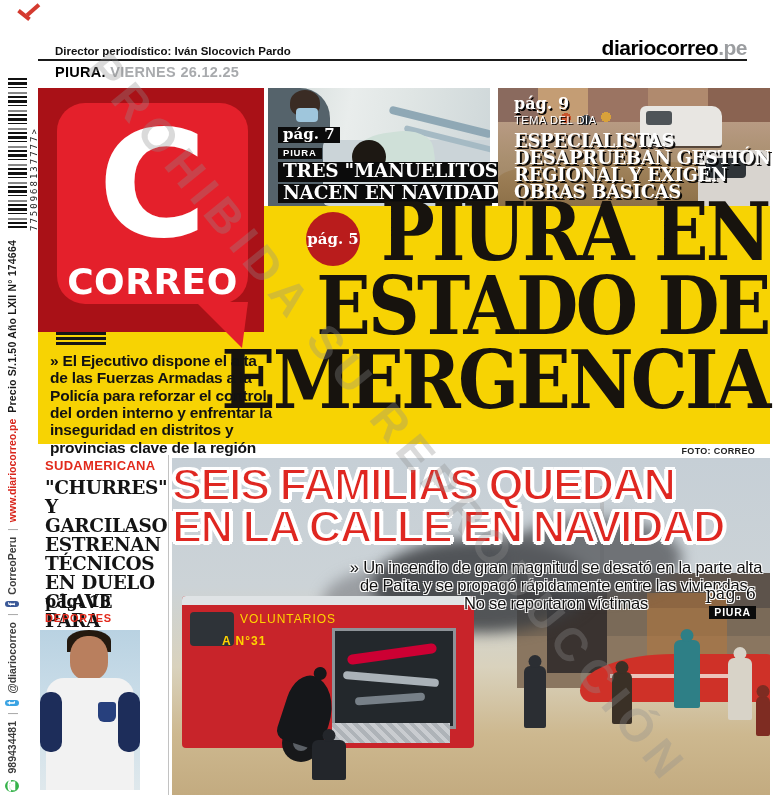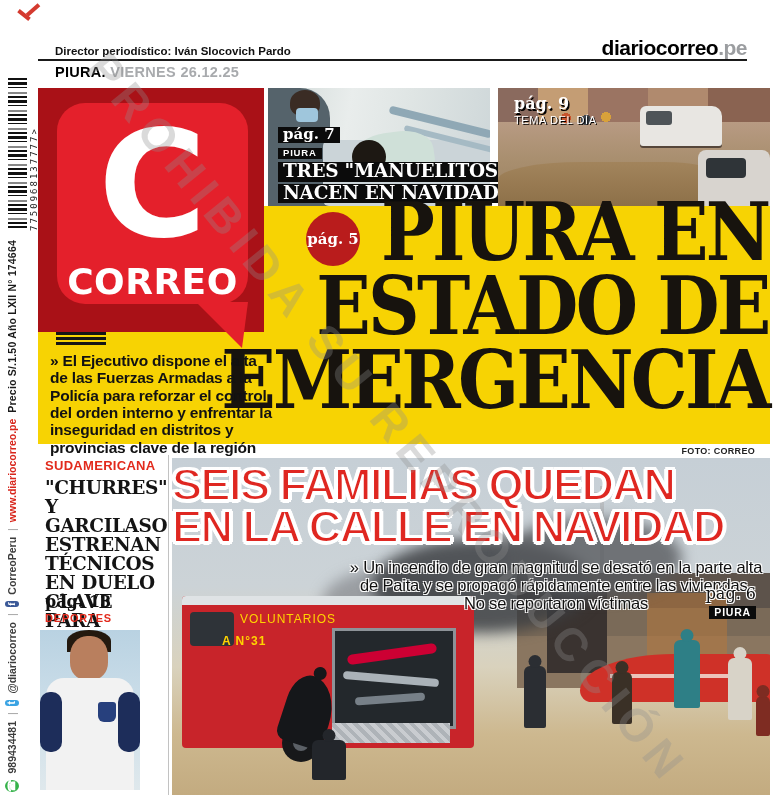--- a/index.html
+++ b/index.html
@@ -238,20 +238,26 @@
   <div class="photo2">
     <div class="ph2-bldg"></div>
     <div class="ph2-mud"></div>
     <div class="ph2-truck"></div>
     <div class="ph2-suv"></div>
     <div class="ph2-people"></div>
   </div>
   <div class="story2-text">
     <div class="story2-pag">pág. 9</div>
     <div class="story2-kicker">TEMA DEL DÍA</div>
+    <div class="story2-headline">
+      <div>ESPECIALISTAS</div>
+      <div>DESAPRUEBAN GESTIÓN</div>
+      <div>REGIONAL Y EXIGEN</div>
+      <div>OBRAS BÁSICAS</div>
+    </div>
   </div>
 
   <div class="pag5-circle">pág. 5</div>
   <div class="main-headline">
     <div class="hl">PIURA EN</div>
     <div class="hl">ESTADO DE</div>
     <div class="hl">EMERGENCIA</div>
   </div>
   <div class="lead-deco"></div>
   <div class="lead-summary">» El Ejecutivo dispone el alta de las Fuerzas Armadas a la Policía para reforzar el control del orden interno y enfrentar la inseguridad en distritos y provincias clave de la región</div>

